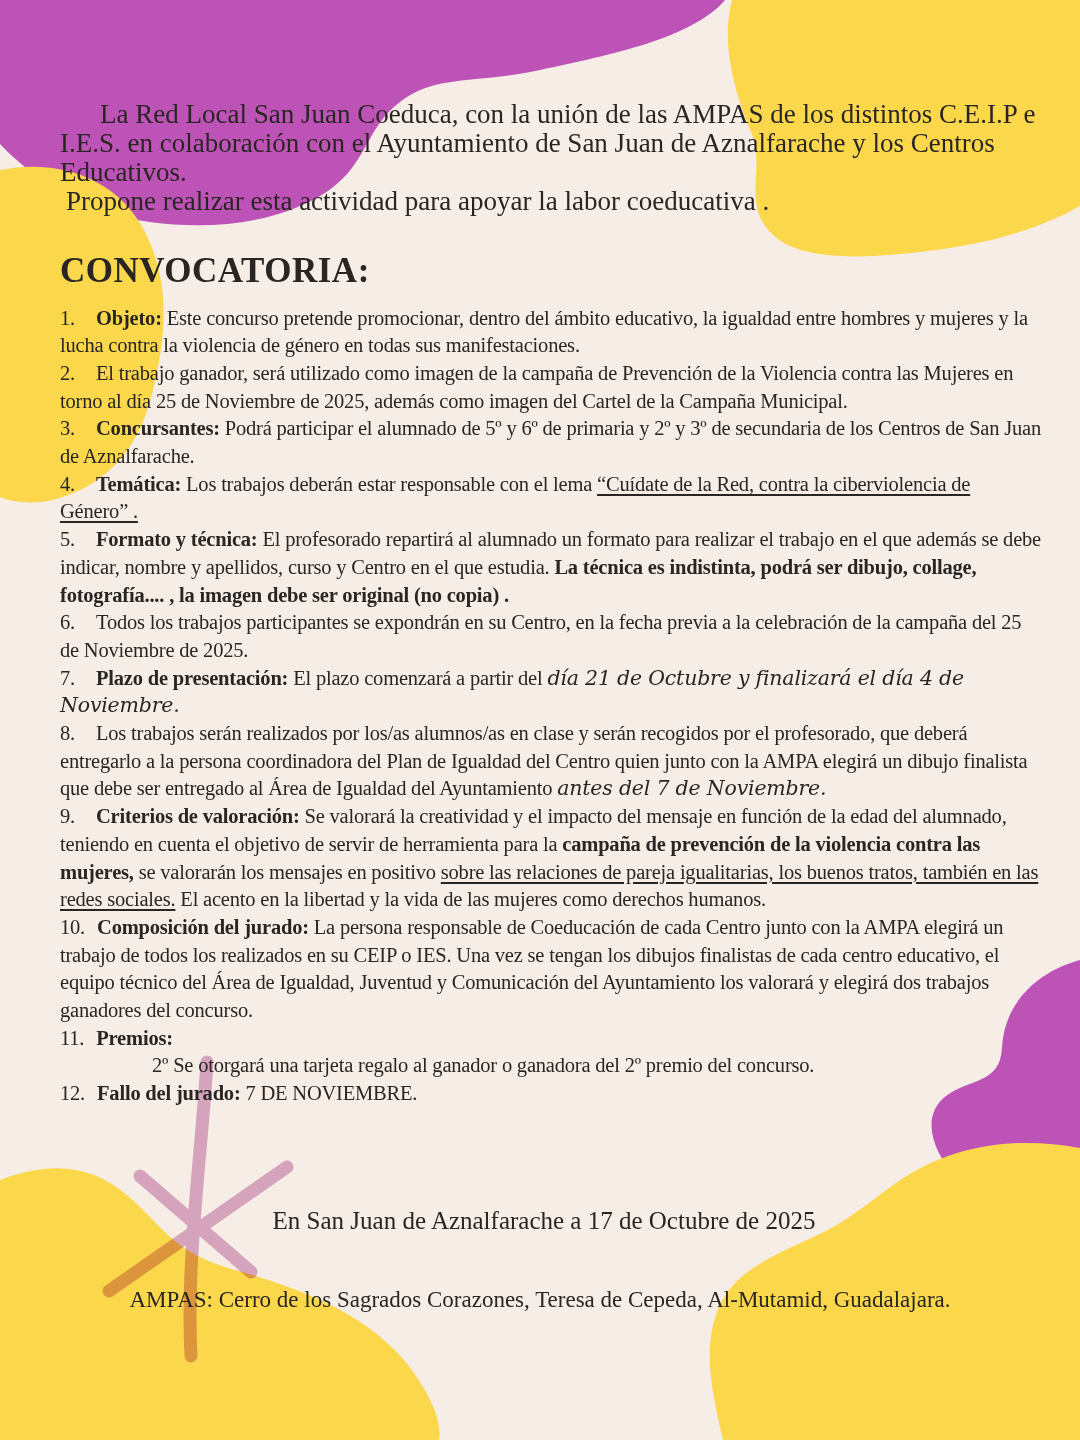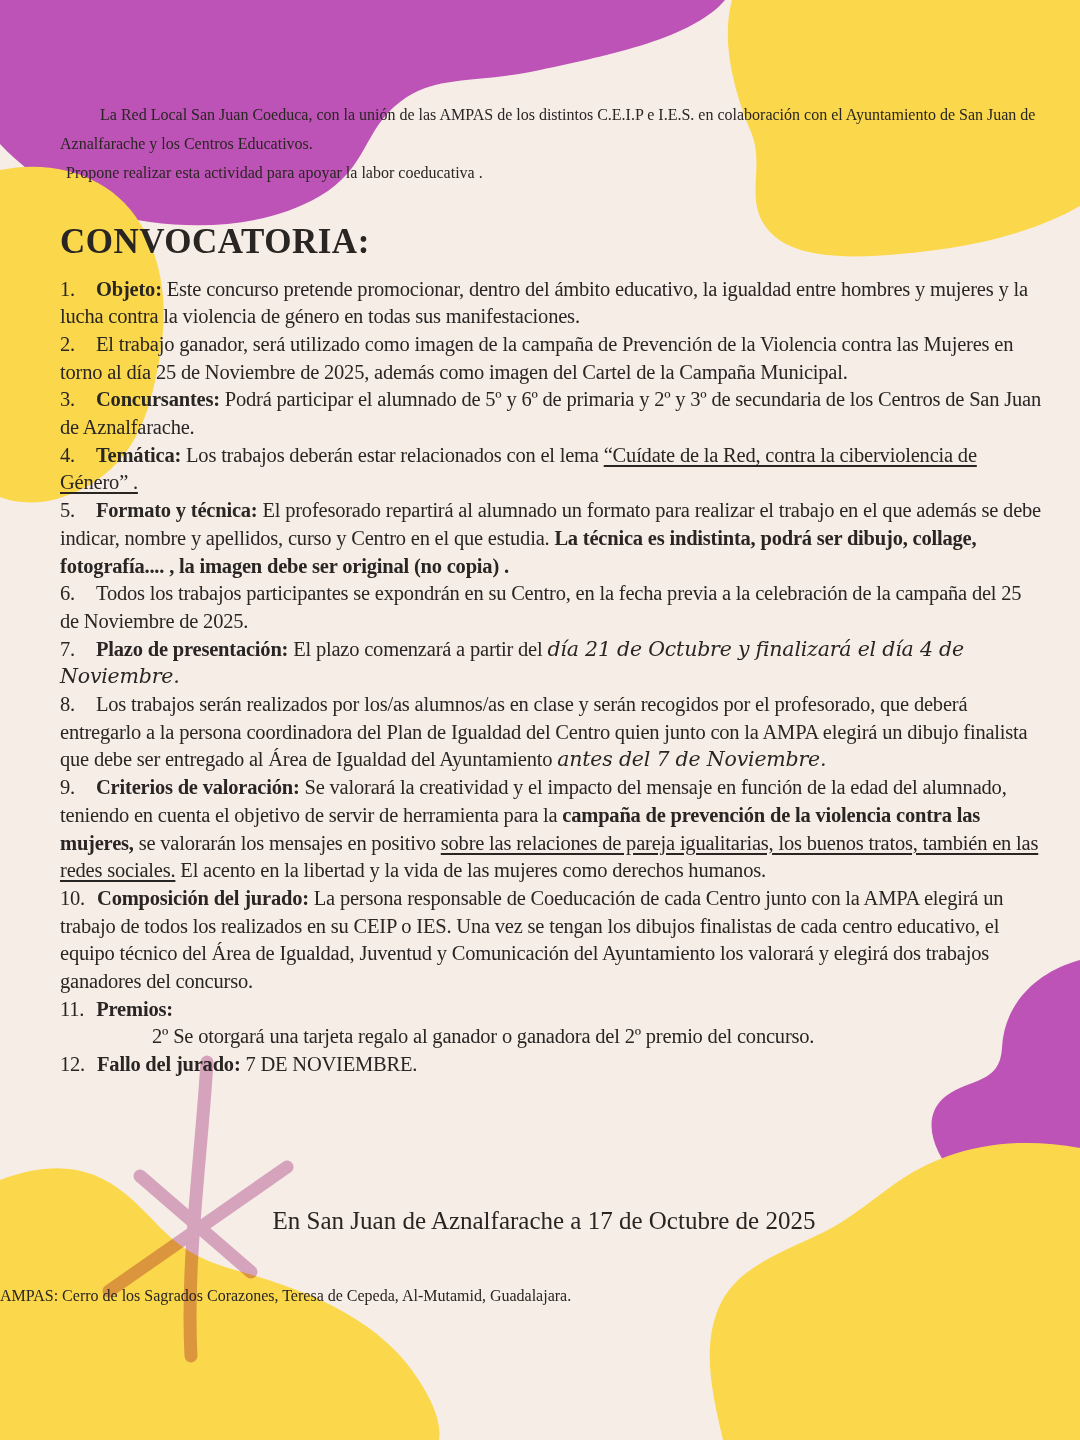--- a/index.html
+++ b/index.html
@@ -31,21 +31,21 @@
     display:block;
   }
   .content{
     position:absolute;
     top:0;
     left:60px;
     width:982px;
   }
   .intro{
     margin-top:100px;
-    font-size:16px;
+    font-size:27px;
     line-height:29px;
   }
   .intro p{margin:0;}
   .intro .p1{text-indent:40px;}
   .intro .p2{padding-left:6px;}
   .heading{
     margin:36px 0 0 0;
     font-size:35px;
     font-weight:700;
     letter-spacing:0.5px;
@@ -75,21 +75,22 @@
     width:1080px;
     text-align:center;
     font-size:25px;
     margin:4px;
   }
   .ampas{
     position:absolute;
     top:1287px;
     left:0;
     width:1080px;
-    font-size:16px;
+    text-align:center;
+    font-size:23px;
     margin:0;
   }
 </style>
 </head>
 <body>
 
 <div class="page">
 
   <svg class="blobs" viewBox="0 0 1080 1440" xmlns="http://www.w3.org/2000/svg" aria-hidden="true">
     <path fill="var(--magenta)" d="M0,0 H725 C693,38 610,55 540,70 C470,85 437,74 400,102 C363,130 368,168 320,196 C272,224 210,230 150,222 C90,214 38,184 0,144 Z"></path>
@@ -110,21 +111,21 @@
       <p class="p1">La Red Local San Juan Coeduca, con la unión de las AMPAS de los distintos C.E.I.P e I.E.S. en colaboración con el  Ayuntamiento de San Juan de Aznalfarache y los Centros Educativos.</p>
       <p class="p2">Propone realizar esta actividad para apoyar la labor coeducativa .</p>
     </div>
 
     <h1 class="heading">CONVOCATORIA:</h1>
 
     <div class="list">
         <p class="item indent"><span class="num">1.</span><span class="seg-b">Objeto:</span><span> Este concurso pretende promocionar, dentro del ámbito educativo, la igualdad entre hombres y mujeres y la lucha contra la violencia de género en todas sus manifestaciones.</span></p>
         <p class="item"><span class="num">2.</span><span>El trabajo ganador, será utilizado como imagen de la campaña de Prevención de la Violencia contra las Mujeres en torno al día 25 de Noviembre de 2025, además como imagen del Cartel de la Campaña Municipal.</span></p>
         <p class="item"><span class="num">3.</span><span class="seg-b">Concursantes:</span><span>  Podrá participar el alumnado de 5º y 6º de primaria y 2º y 3º  de secundaria de los Centros de San Juan de Aznalfarache.</span></p>
-        <p class="item"><span class="num">4.</span><span class="seg-b">Temática:</span><span> Los trabajos deberán estar relacionados con el lema  </span><span class="seg-u">“Cuídate de la Red, contra la ciberviolencia de Género” .</span></p>
+        <p class="item"><span class="num">4.</span><span class="seg-b">Temática:</span><span> Los trabajos deberán estar responsable con el lema  </span><span class="seg-u">“Cuídate de la Red, contra la ciberviolencia de Género” .</span></p>
         <p class="item"><span class="num">5.</span><span class="seg-b">Formato y técnica:</span><span>  El profesorado repartirá al alumnado un formato para realizar el trabajo en el que además se debe indicar, nombre y apellidos, curso y Centro en el que estudia. </span><span class="seg-b">La técnica es indistinta, podrá ser dibujo, collage, fotografía.... , la imagen  debe ser original (no copia) .</span></p>
         <p class="item"><span class="num">6.</span><span>Todos los trabajos participantes se expondrán en su Centro, en la fecha previa a la celebración de la campaña del 25 de Noviembre de 2025.</span></p>
         <p class="item"><span class="num">7.</span><span class="seg-b">Plazo de presentación:</span><span> El plazo comenzará a partir del </span><span class="seg-i">día 21 de Octubre y finalizará el día 4 de Noviembre.</span></p>
         <p class="item"><span class="num">8.</span><span>Los trabajos serán realizados por los/as alumnos/as en clase y serán recogidos por el profesorado, que deberá entregarlo a la persona coordinadora del Plan de Igualdad del Centro quien junto con la AMPA elegirá un dibujo finalista que debe ser entregado al Área de Igualdad del Ayuntamiento </span><span class="seg-i">antes del 7 de Noviembre.</span></p>
         <p class="item"><span class="num">9.</span><span class="seg-b">Criterios de valoración:</span><span> Se valorará la creatividad y el impacto del mensaje en función de la edad del alumnado, teniendo en cuenta el objetivo de servir de herramienta para la </span><span class="seg-b">campaña de prevención de la violencia contra las mujeres,</span><span> se valorarán los mensajes en positivo </span><span class="seg-u">sobre las relaciones de pareja igualitarias, los buenos tratos,  también en las redes sociales.</span><span> El acento en la libertad y la vida de las mujeres como derechos humanos.</span></p>
         <p class="item"><span class="num">10.</span><span class="seg-b">Composición del jurado:</span><span> La persona responsable de Coeducación de cada Centro junto con la AMPA elegirá un trabajo de todos los realizados en su CEIP o IES. Una vez se tengan los dibujos finalistas de cada centro educativo, el equipo técnico del Área de Igualdad, Juventud y Comunicación del Ayuntamiento los valorará y elegirá dos trabajos ganadores del concurso.</span></p>
         <p class="item"><span class="num">11.</span><span class="seg-b">Premios:</span></p>
         <p class="item sub"><span>2º Se otorgará una tarjeta regalo al ganador o ganadora del 2º premio del concurso.</span></p>
         <p class="item"><span class="num">12.</span><span class="seg-b">Fallo del jurado:</span><span> 7 DE NOVIEMBRE.</span></p>
       </div>

